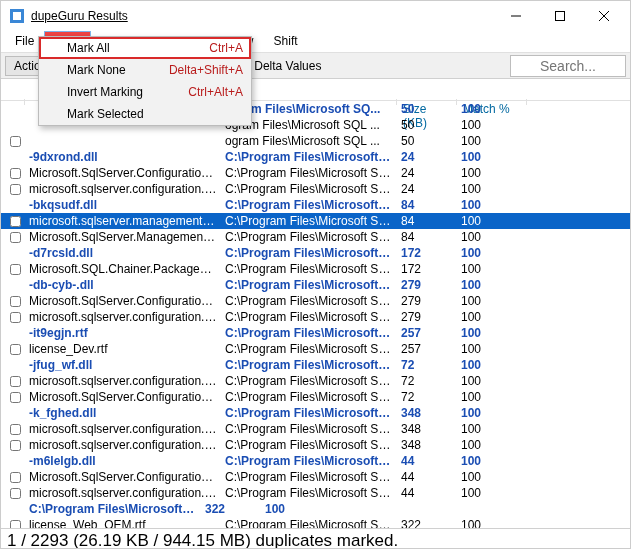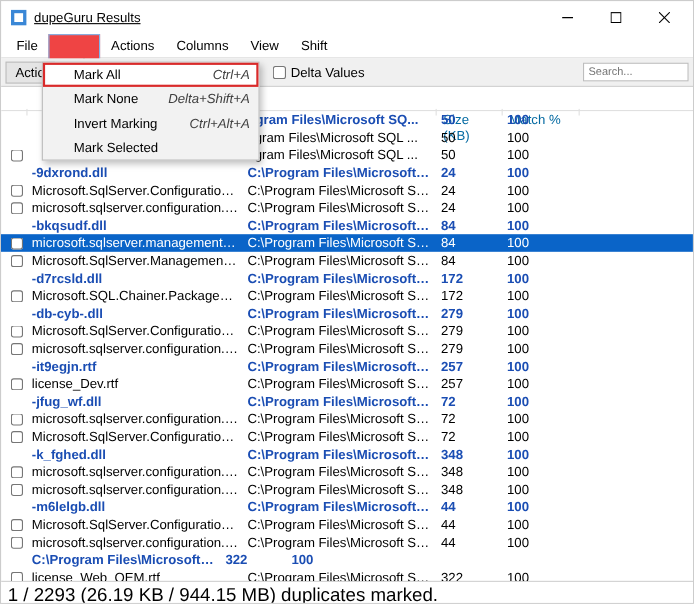--- a/index.html
+++ b/index.html
@@ -14,28 +14,28 @@
 
 .menubar { height: 22px; display: flex; align-items: stretch; padding: 0 4px; border-bottom: 1px solid #e0e0e0; }
 .menubar .menu { padding: 3px 10px; cursor: default; }
 .menubar .menu.open { background: #ef4444; border: 1px solid #7eb4ea; padding: 19px 9px; }
 
 
 .toolbar { height: 26px; display: flex; align-items: center; background: #f0f0f0; border-bottom: 1px solid #d0d0d0; padding: 0 4px; gap: 6px; }
 .toolbar .btn { background: #e5e5e5; border: 1px solid #bdbdbd; padding: 2px 8px; }
 .toolbar .spacer { flex: 1; }
 .toolbar .cb { display: flex; align-items: center; gap: 4px; }
-.toolbar input.search { width: 96px; border: 1px solid #bdbdbd; padding: 2px 4px; font-size: 10px; background: #fff; }
+.toolbar input.search { width: 116px; border: 1px solid #bdbdbd; padding: 2px 4px; font-size: 14px; background: #fff; text-align: center; }
 .toolbar input.cbox { width: 12px; height: 12px; }
 
 
-.dropdown { position: absolute; top: 56px; left: 38px; width: 198px; background: #f2f2f2; border: 1px solid #bcbcbc; box-shadow: 2px 3px 6px rgba(0,0,0,.25); z-index: 10; }
+.dropdown { position: absolute; top: 36px; left: 38px; width: 214px; background: #f2f2f2; border: 1px solid #bcbcbc; box-shadow: 2px 3px 6px rgba(0,0,0,.25); z-index: 10; }
 .dropdown .item { display: flex; padding: 4px 8px 4px 28px; cursor: default; }
 .dropdown .item .label { flex: 1; }
-.dropdown .item .accel { color: #404040; font-style: italic; }
+.dropdown .item .accel { color: #b91c1c; }
 .dropdown .item.hl { background: #fff; outline: 2px solid #d92a2a; outline-offset: -2px; }
 
 
 .table { flex: 1; overflow: hidden; display: flex; flex-direction: column; }
 .thead { display: flex; height: 22px; align-items: stretch; background: #fff; border-bottom: 1px solid #e0e0e0; }
 .thead .h { border-right: 1px solid #e0e0e0; padding: 3px 6px; color: #0369a1; margin-top: 20px; }
 .tbody { flex: 1; overflow-y: scroll; overflow-x: hidden; }
 .row { display: flex; align-items: center; height: 16px; padding: 0 4px; }
 .row .cb { width: 20px; display: flex; justify-content: center; }
 .row input.rcb { width: 11px; height: 11px; }

